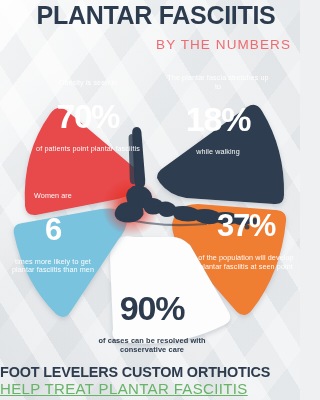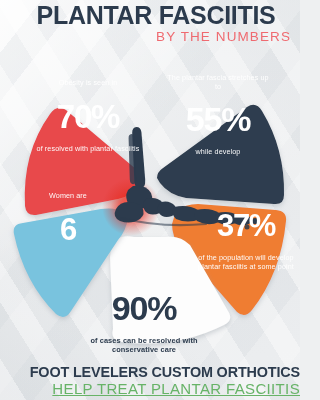--- a/index.html
+++ b/index.html
@@ -46,21 +46,21 @@
   }
   .title-main {
     font-size: 25px;
     line-height: 26px;
     font-weight: bold;
     letter-spacing: -0.3px;
     color: #2c3b4d;
     white-space: nowrap;
   }
   .title-sub {
-    margin-top: 1px;
+    margin-top: 9px;
     font-size: 13.5px;
     line-height: 15px;
     letter-spacing: 1.1px;
     color: #ef6a70;
     text-align: right;
     padding-right: 9px;
     white-space: nowrap;
   }
 
   
@@ -99,37 +99,37 @@
   .trail {
     font-size: 7.2px;
     line-height: 8.6px;
     letter-spacing: .1px;
     opacity: .97;
   }
 
   
   #label-obesity   { left: 34px;  top: 27px;  width: 108px; }
   #label-fascia    { left: 166px; top: 22px;  width: 104px; }
-  #label-women     { left: 20px;  top: 140px; width: 96px;  }
+  #label-women     { left: 5px;  top: 140px; width: 96px;  }
   #label-pop       { left: 196px; top: 145px; width: 100px; }
-  #label-resolved  { left: 88px;  top: 228px; width: 112px; color: #2c3b4d; }
+  #label-resolved  { left: 96px;  top: 228px; width: 112px; color: #2c3b4d; }
 
   #label-fascia .big { font-size: 34px; }
   #label-women .big  { font-size: 31px; }
   #label-pop .big    { font-size: 31px; letter-spacing: -1.4px; }
   #label-resolved .big { font-size: 34px; color: #2c3b4d; }
   #label-resolved .trail { color: #2c3b4d; opacity: 1; font-size: 7.4px; font-weight: bold; }
 
   
   .footer {
     position: absolute;
     left: 0;
     right: 0;
     bottom: 3px;
-    text-align: right;
+    text-align: left;
     z-index: 6;
   }
   .footer-line1 {
     font-size: 14.4px;
     line-height: 16px;
     font-weight: bold;
     color: #2c3b4d;
     letter-spacing: -0.15px;
     white-space: nowrap;
   }
@@ -229,42 +229,43 @@
         <circle cx="255" cy="169" r="3.1"></circle>
         <circle cx="247" cy="175" r="2.5" opacity="0.85"></circle>
 
         <path d="M121 166 Q160 176 206 172" stroke="#2c3b4d" stroke-width="2.1" fill="none" opacity="0.55" stroke-linecap="round"></path>
       </g>
     </svg>
 
     <div class="petal-label" id="label-obesity">
       <div class="lead">Obesity is seen in</div>
       <div class="big">70%</div>
-      <div class="trail">of resolved with plantar fasciitis</div>
+      <div class="trail">of patients point plantar fasciitis</div>
     </div>
 
     <div class="petal-label" id="label-fascia">
       <div class="lead">The plantar fascia stretches up to</div>
-      <div class="big">55%</div>
-      <div class="trail">while develop</div>
+      <div class="big">18%</div>
+      <div class="trail">while walking</div>
     </div>
 
     <div class="petal-label" id="label-pop">
       <div class="big">37%</div>
-      <div class="trail">of the population will develop plantar fasciitis at some point</div>
+      <div class="trail">of the population will develop plantar fasciitis at seen point</div>
     </div>
 
     <div class="petal-label" id="label-resolved">
       <div class="big">90%</div>
       <div class="trail">of cases can be resolved with conservative care</div>
     </div>
 
     <div class="petal-label" id="label-women">
       <div class="lead">Women are</div>
       <div class="big">6</div>
+      <div class="trail">times more likely to get plantar fasciitis than men</div>
     </div>
   </div>
 
   <div class="footer">
     <div class="footer-line1">FOOT LEVELERS CUSTOM ORTHOTICS</div>
     <div class="footer-line2">HELP TREAT PLANTAR FASCIITIS</div>
   </div>
 
 </div>
 

